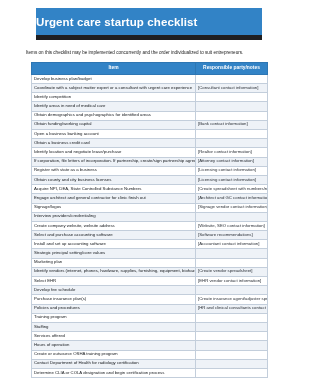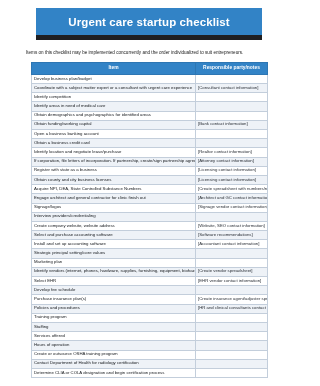--- a/index.html
+++ b/index.html
@@ -22,21 +22,20 @@
   }
   .banner {
     position: absolute;
     left: 36px;
     top: 8px;
     width: 226px;
     height: 27px;
     background: #3283c6;
     display: flex;
     align-items: center;
-    justify-content: center;
   }
   .banner-title {
     color: #ffffff;
     font-size: 11.5px;
     font-weight: bold;
     letter-spacing: 0.1px;
     white-space: nowrap;
   }
   .banner-rule {
     position: absolute;

